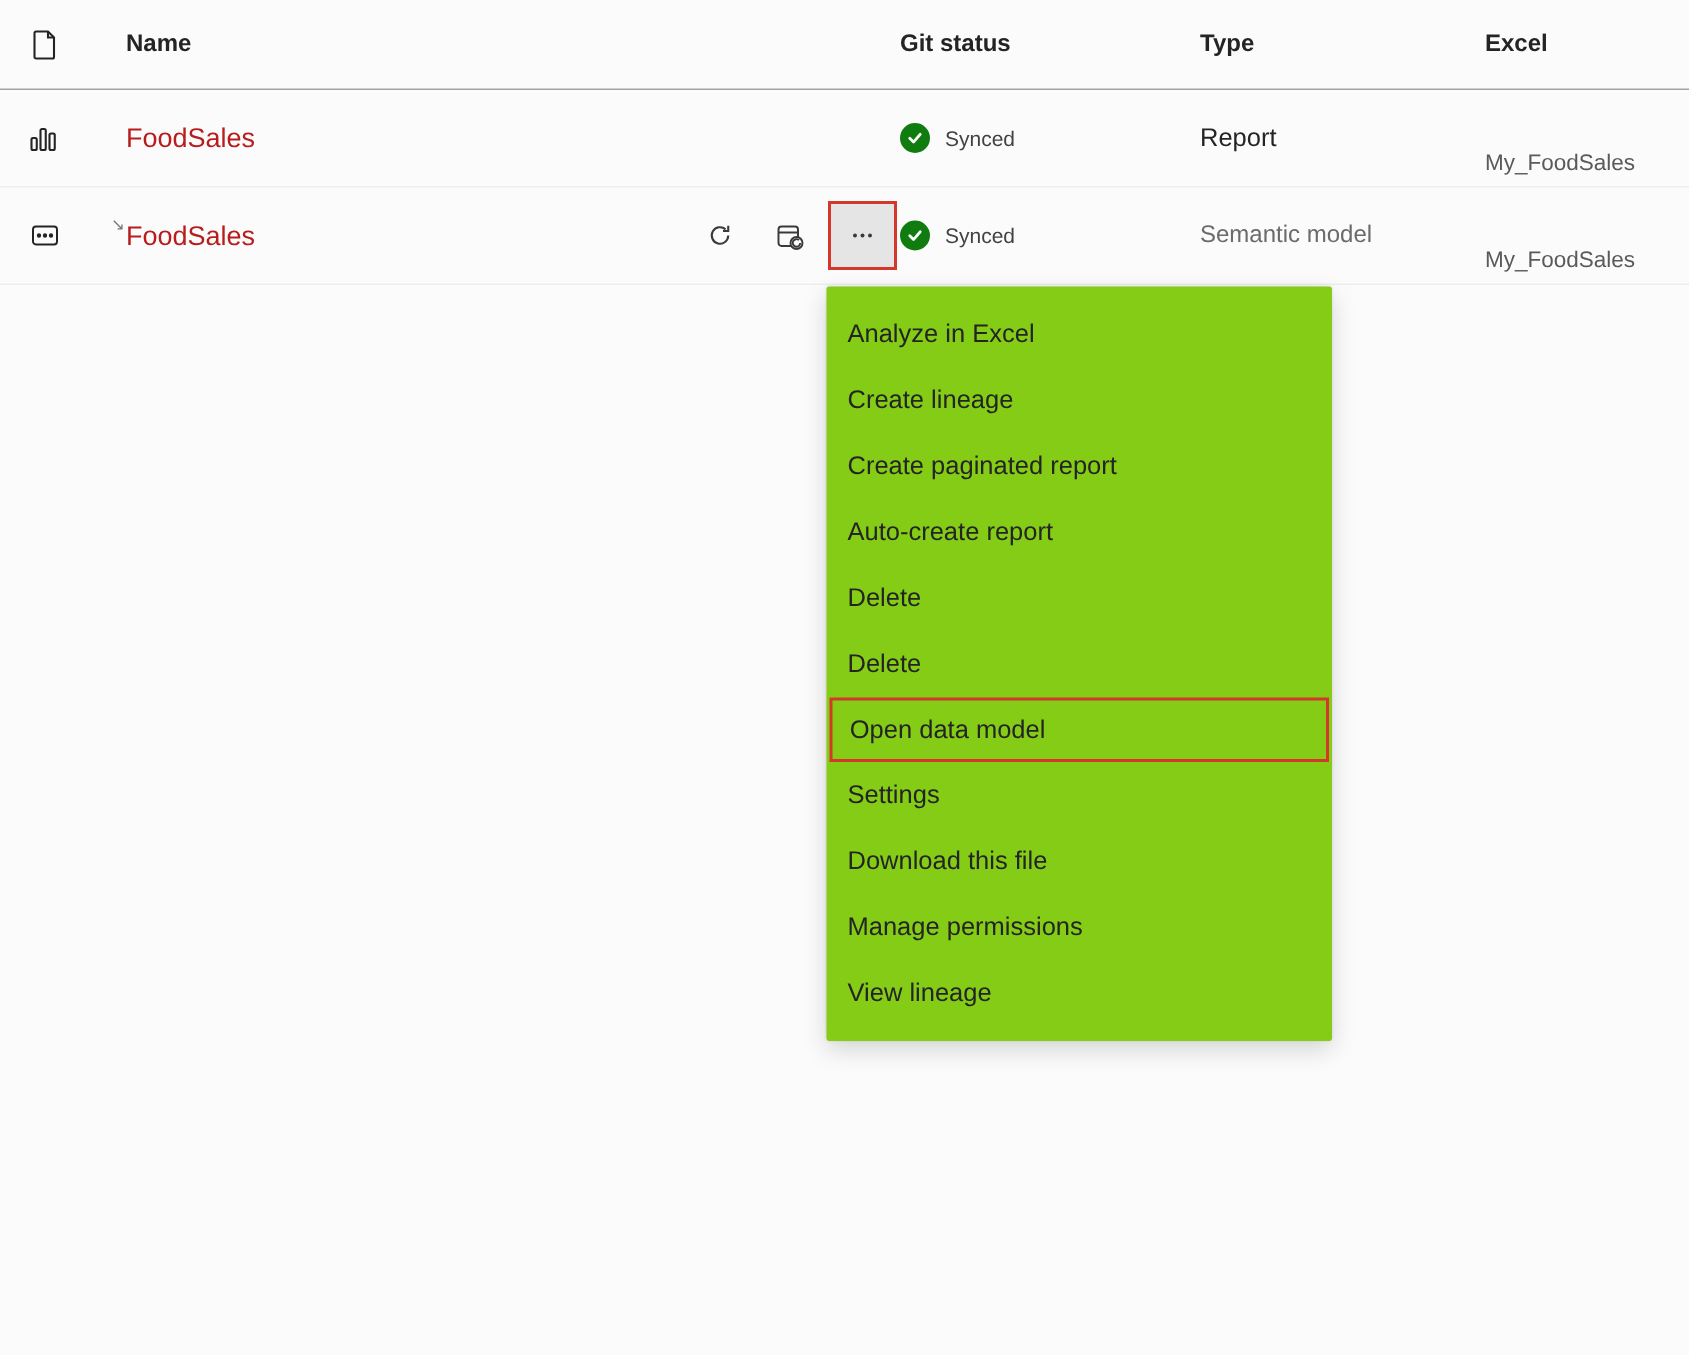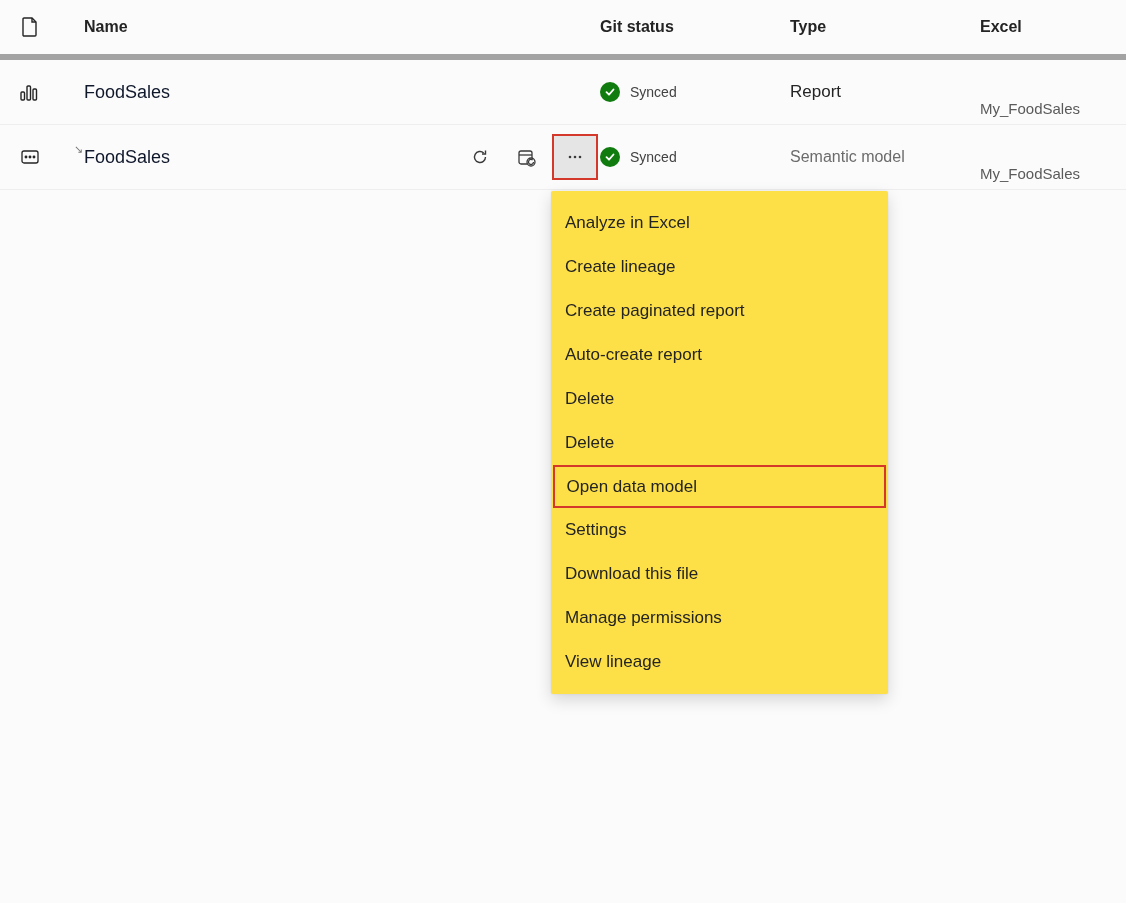--- a/index.html
+++ b/index.html
@@ -15,21 +15,21 @@
       height: 903px;
       overflow: hidden;
     }
     .table {
       width: 100%;
     }
     .header-row {
       display: flex;
       align-items: center;
       height: 60px;
-      border-bottom: 6px solid #a3a3a3;
+      border-bottom: 1px solid #a3a3a3;
       font-weight: 600;
       font-size: 16px;
       color: #242424;
     }
     .data-row {
       display: flex;
       align-items: center;
       height: 65px;
       border-bottom: 1px solid #eeeeee;
       font-size: 16px;
@@ -52,20 +52,21 @@
     }
     .col-git {
       flex: 0 0 190px;
       display: flex;
       align-items: center;
     }
     .col-type {
       flex: 0 0 190px;
       display: flex;
       align-items: center;
+      margin-left: 10px;
     }
     .col-owner {
       flex: 1;
       display: flex;
       align-items: center;
     }
     .row-actions {
       position: absolute;
       left: 460px;
       display: flex;
@@ -112,28 +113,28 @@
       font-size: 16px;
       color: #6b6b6b;
     }
     .owner-text {
       font-size: 15px;
       color: #5a5a5a;
       margin-top: 32px;
     }
     .name-text {
       font-size: 18px;
-      color: #0f172a;
+      color: #b91c1c;
     }
     .context-menu {
       position: absolute;
       top: 191px;
       left: 551px;
       width: 337px;
-      background: #fde047;
+      background: #84cc16;
       box-shadow: 0 6px 16px rgba(0,0,0,0.15), 0 0 2px rgba(0,0,0,0.1);
       border-radius: 2px;
       padding: 10px 0;
       z-index: 100;
     }
     .menu-item {
       padding: 12px 14px;
       font-size: 17px;
       color: #242424;
       cursor: pointer;

